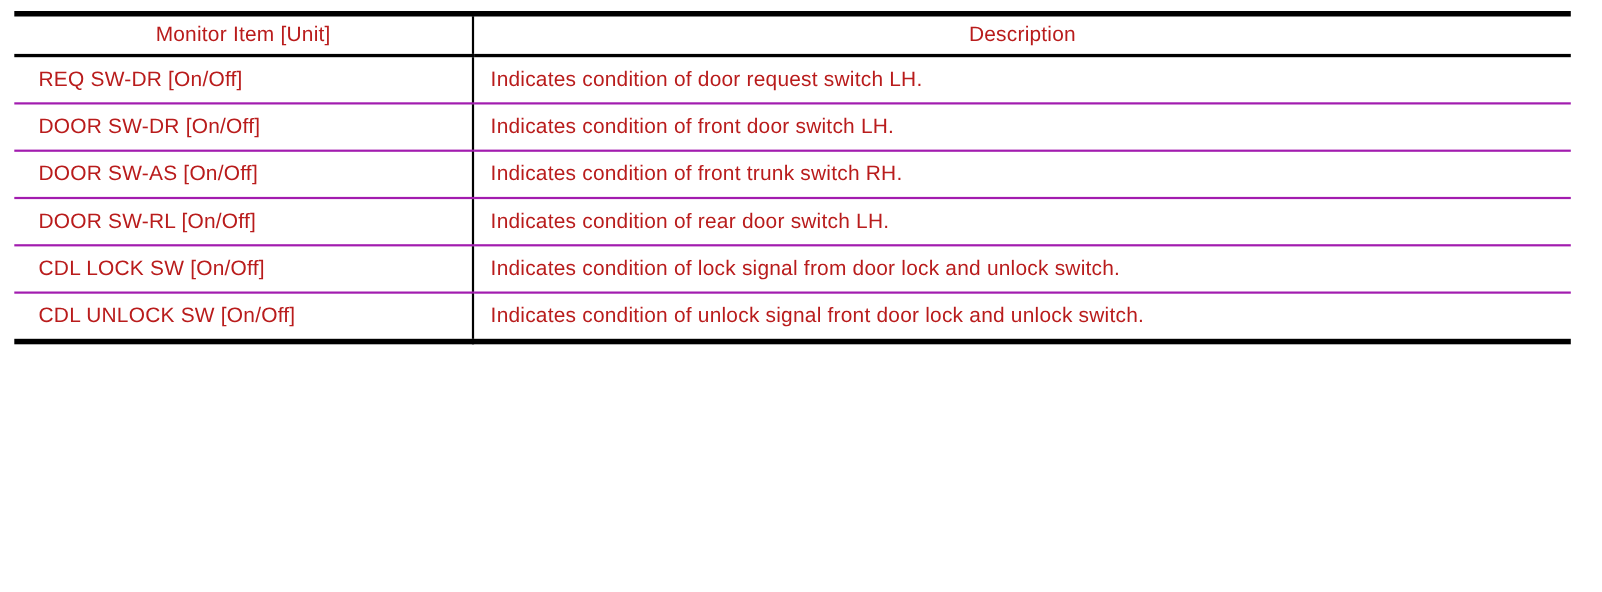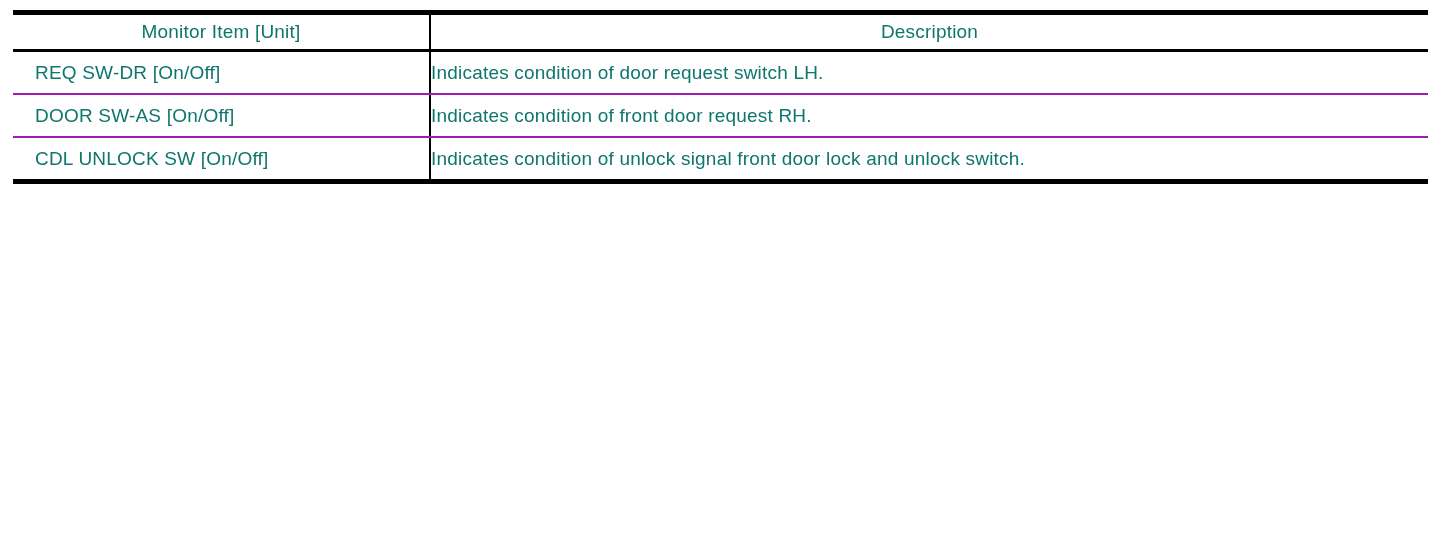--- a/index.html
+++ b/index.html
@@ -27,21 +27,21 @@
     width: 1415px;
     border-collapse: collapse;
     table-layout: fixed;
     border-top: 5px solid #000000;
     border-bottom: 5px solid #000000;
   }
   .monitor-table th,
   .monitor-table td {
     font-size: 19px;
     letter-spacing: 0.2px;
-    color: #0f766e;
+    color: #b91c1c;
     padding: 0;
     vertical-align: middle;
     white-space: nowrap;
     overflow: hidden;
   }
   .monitor-table col.col-item  { width: 417px; }
   .monitor-table col.col-desc  { width: 998px; }
   .monitor-table th {
     font-weight: normal;
     text-align: center;
@@ -53,21 +53,21 @@
     border-right: 2px solid #000000;
   }
   .monitor-table td {
     height: 41px;
     border-bottom: 2px solid #a21caf;
   }
   .monitor-table tbody tr:last-child td {
     border-bottom: none;
   }
   .monitor-table td.item-cell { padding-left: 22px; }
-  .monitor-table td.desc-cell { }
+  .monitor-table td.desc-cell { padding-left: 15px; }
 </style>
 </head>
 <body>
 
 <div class="page">
   <table class="monitor-table">
     <colgroup>
       <col class="col-item">
       <col class="col-desc">
     </colgroup>
@@ -76,22 +76,34 @@
         <th class="item-col">Monitor Item [Unit]</th>
         <th class="desc-col">Description</th>
       </tr>
     </thead>
     <tbody>
       <tr>
         <td class="item-cell">REQ SW-DR [On/Off]</td>
         <td class="desc-cell">Indicates condition of door request switch LH.</td>
       </tr>
       <tr>
+        <td class="item-cell">DOOR SW-DR [On/Off]</td>
+        <td class="desc-cell">Indicates condition of front door switch LH.</td>
+      </tr>
+      <tr>
         <td class="item-cell">DOOR SW-AS [On/Off]</td>
-        <td class="desc-cell">Indicates condition of front door request RH.</td>
+        <td class="desc-cell">Indicates condition of front trunk switch RH.</td>
+      </tr>
+      <tr>
+        <td class="item-cell">DOOR SW-RL [On/Off]</td>
+        <td class="desc-cell">Indicates condition of rear door switch LH.</td>
+      </tr>
+      <tr>
+        <td class="item-cell">CDL LOCK SW [On/Off]</td>
+        <td class="desc-cell">Indicates condition of lock signal from door lock and unlock switch.</td>
       </tr>
       <tr>
         <td class="item-cell">CDL UNLOCK SW [On/Off]</td>
         <td class="desc-cell">Indicates condition of unlock signal front door lock and unlock switch.</td>
       </tr>
     </tbody>
   </table>
 </div>
 
 </body></html>

